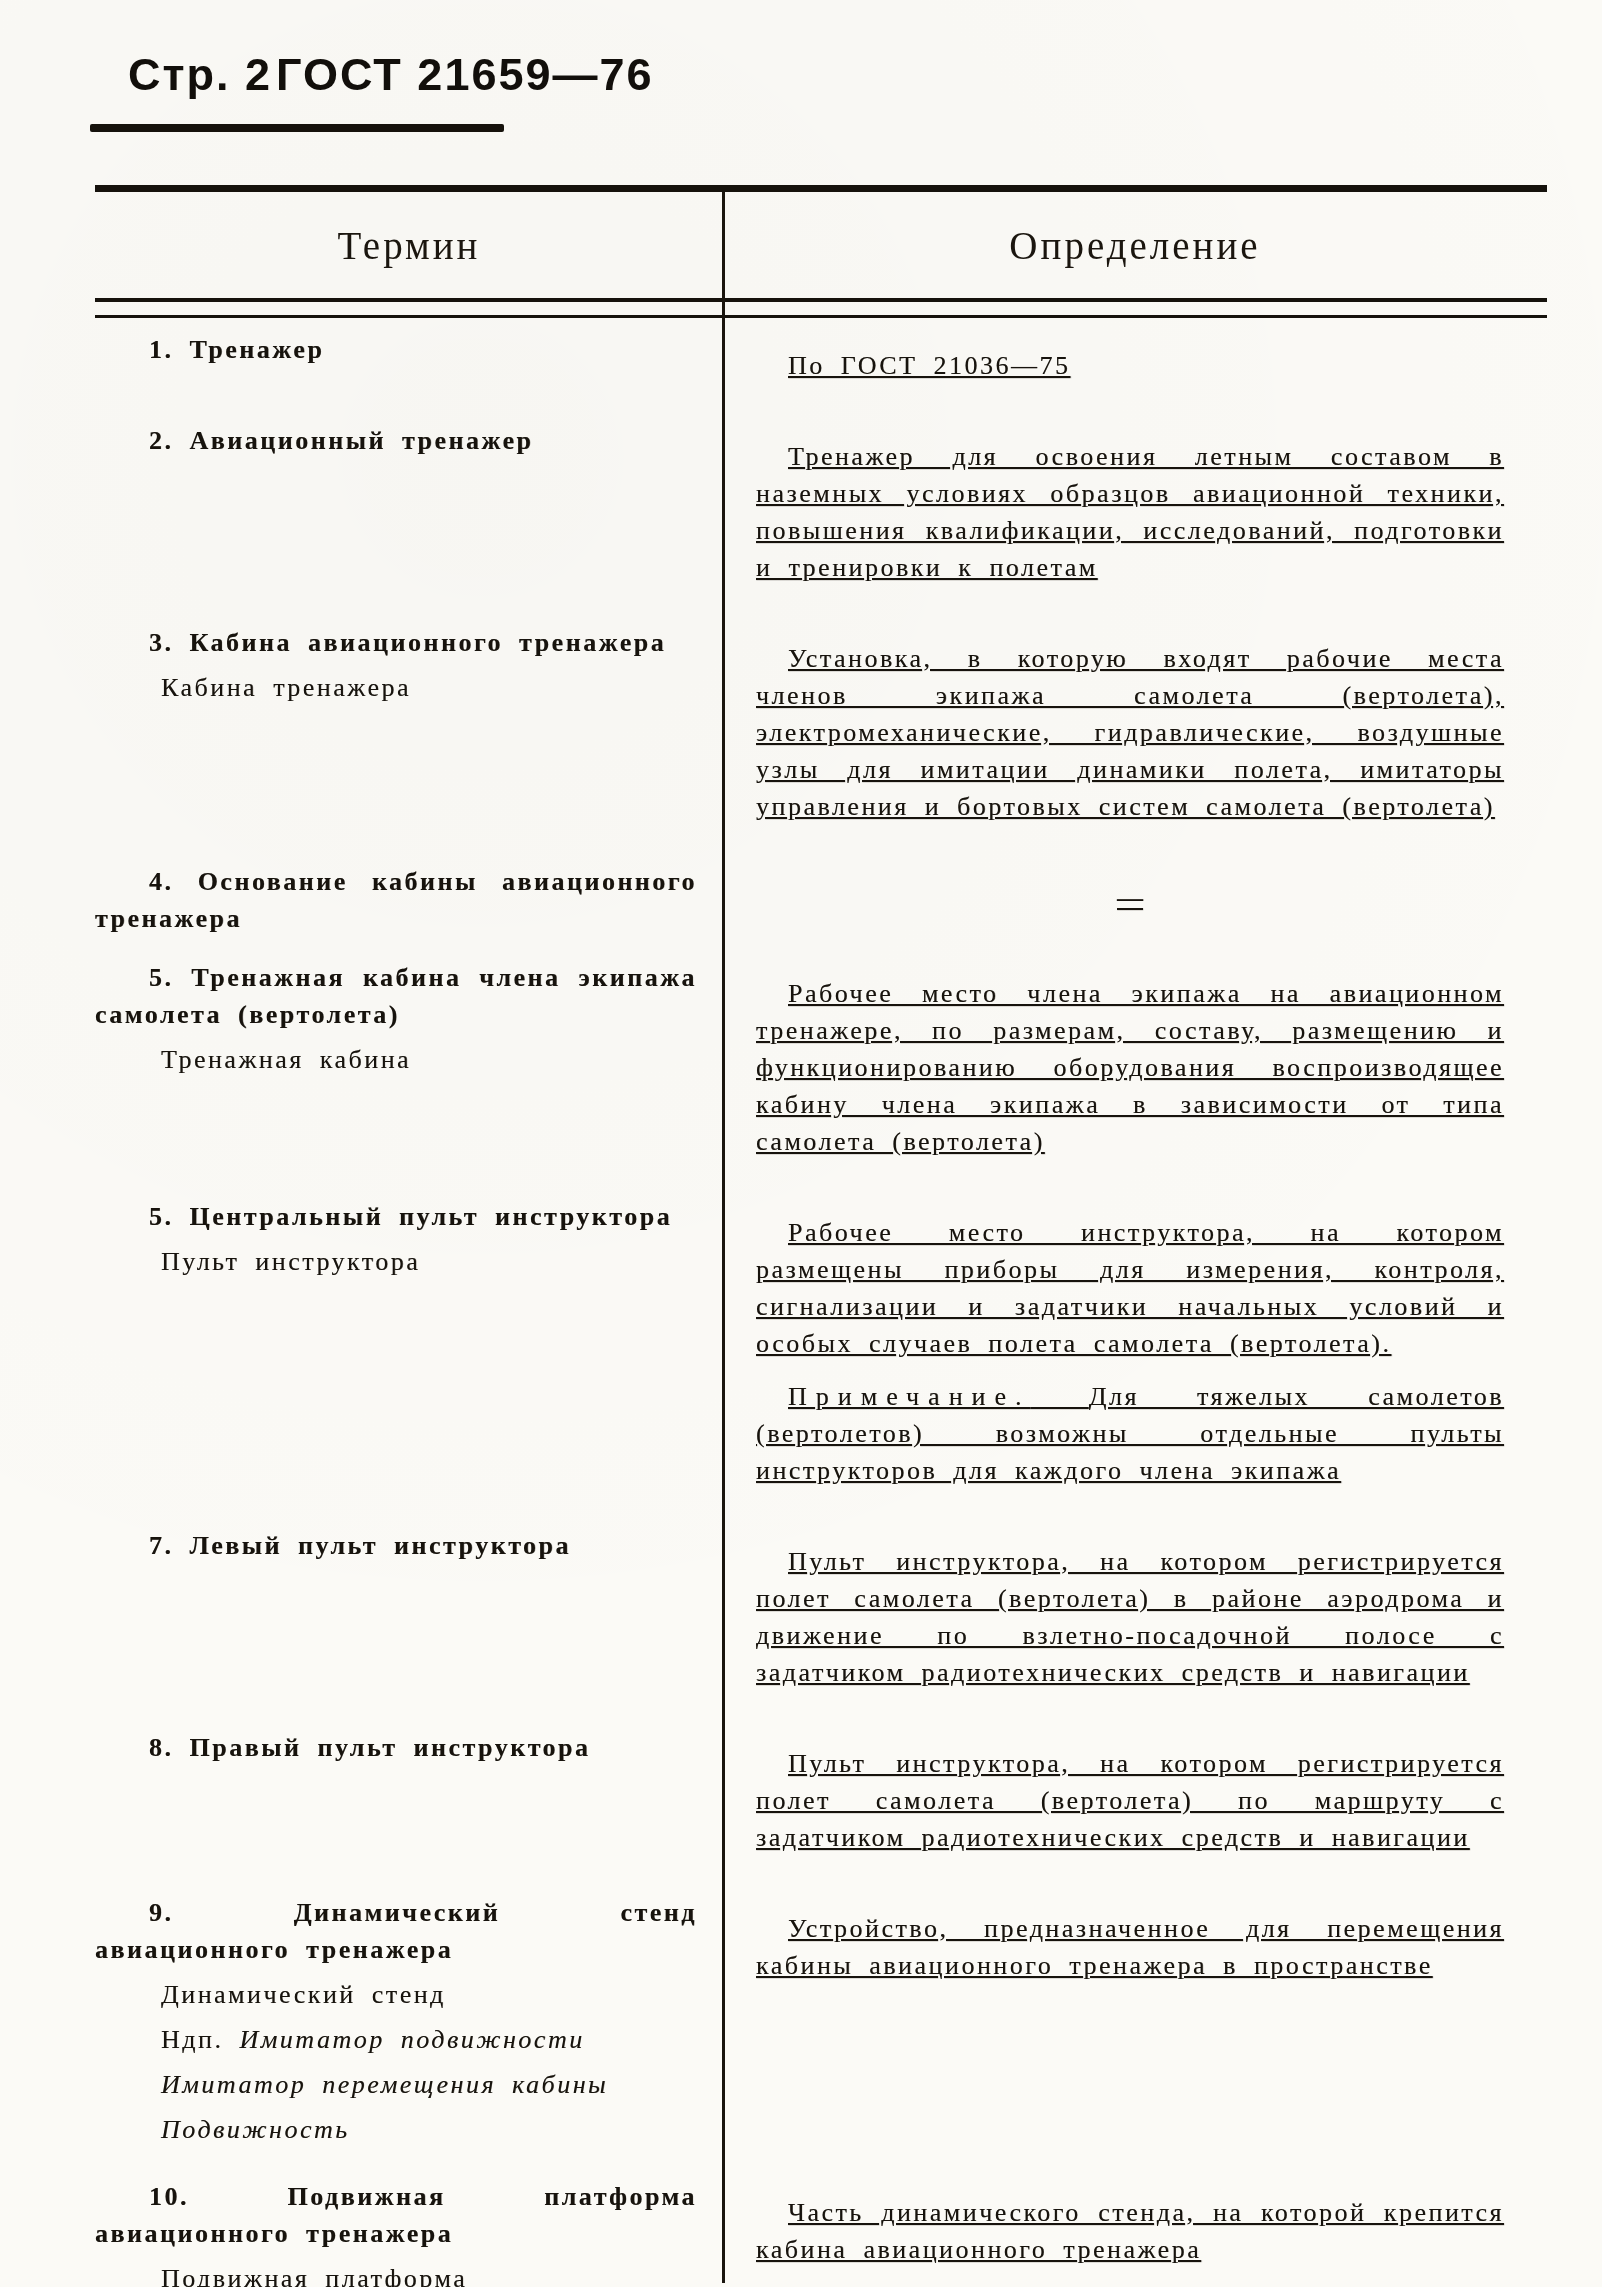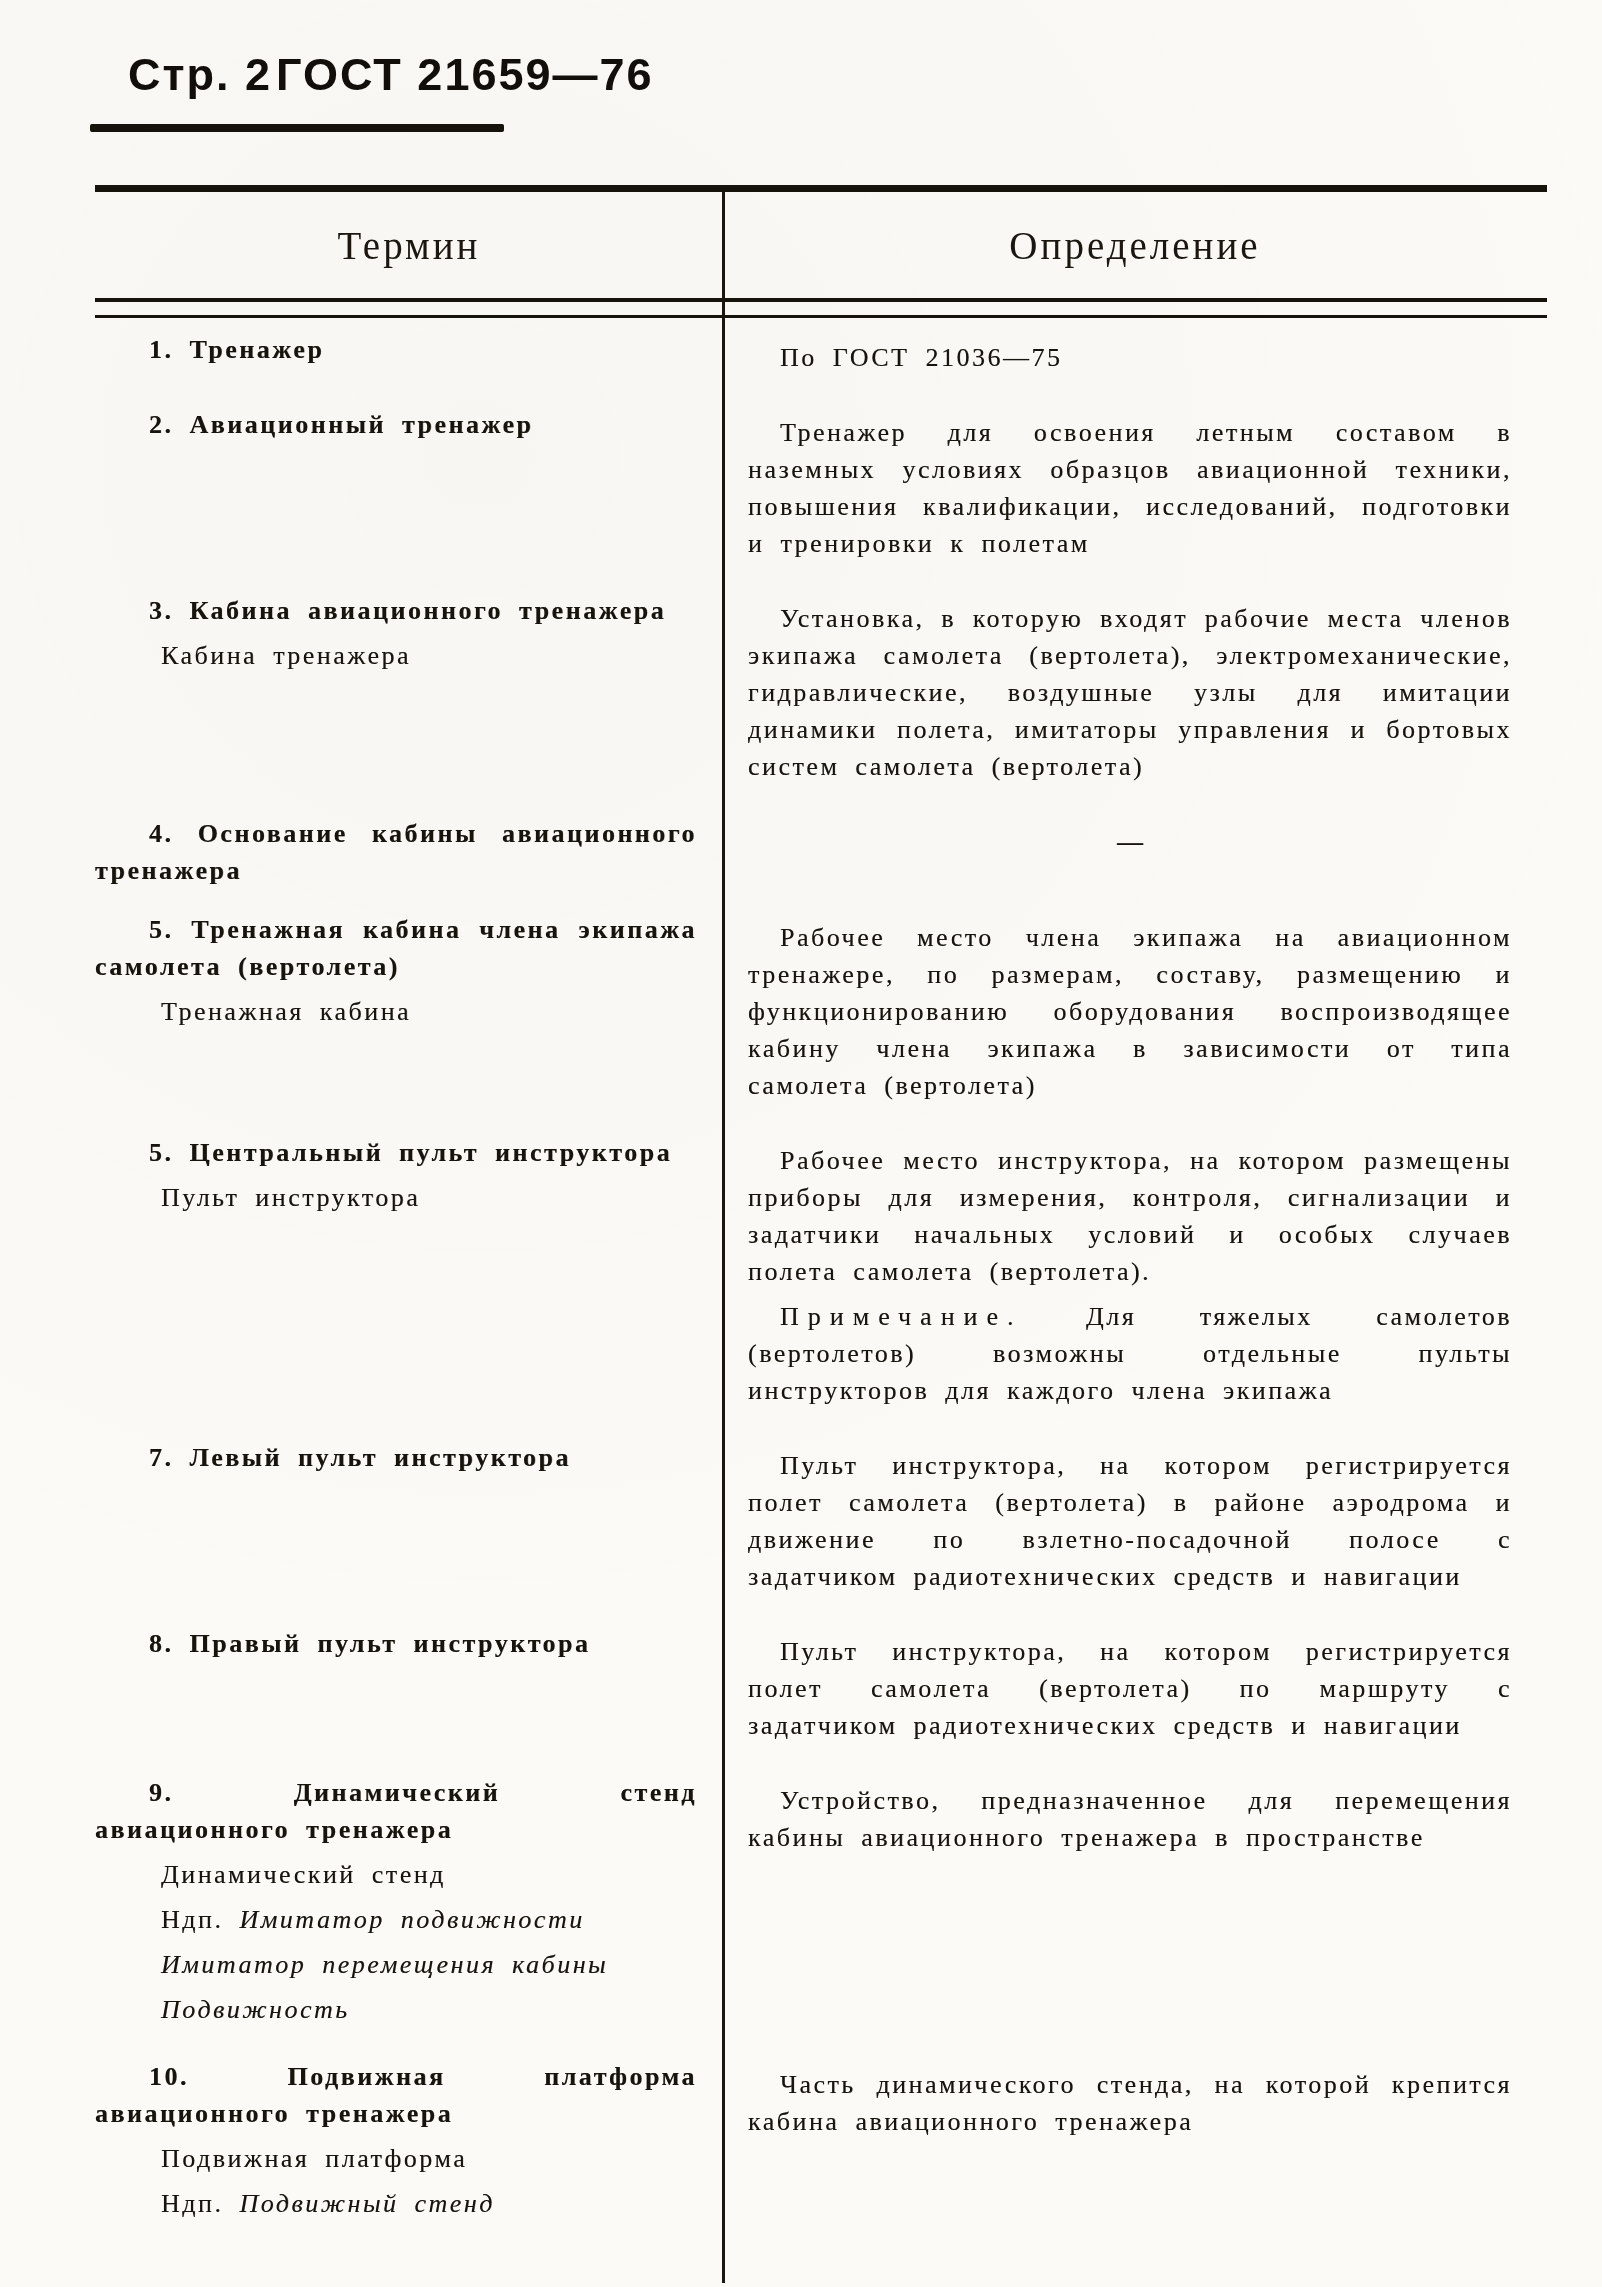--- a/index.html
+++ b/index.html
@@ -53,21 +53,21 @@
     font-size:26px;line-height:37px;
     letter-spacing:2.5px;word-spacing:7px;
     text-shadow:0.3px 0.3px 0 rgba(23,17,8,0.45);
   }
   .cell.term{padding-right:26px;}
   .cell.def{padding-left:17px;padding-right:27px;}
   .term-main{margin:0;font-weight:700;text-indent:54px;text-align:justify;}
   .syn{margin:8px;padding-left:58px;}
   .syn.it{font-style:italic;}
   .syn .ndp{font-style:normal;}
-  .def-p{margin:8px;text-indent:32px;text-align:justify;}
+  .def-p{margin:16px;text-indent:32px;text-align:justify;text-decoration:underline;}
   .def-p .lead{letter-spacing:9px;}
   .def-p.dash-wrap{text-align:center;text-indent:0;font-weight:700;letter-spacing:0;}
 </style>
 </head>
 <body>
 
 <div class="page">
 
   <div class="hdr">
     <span class="pagelbl">Стр. 2</span><span class="docnum">ГОСТ 21659—76</span>

